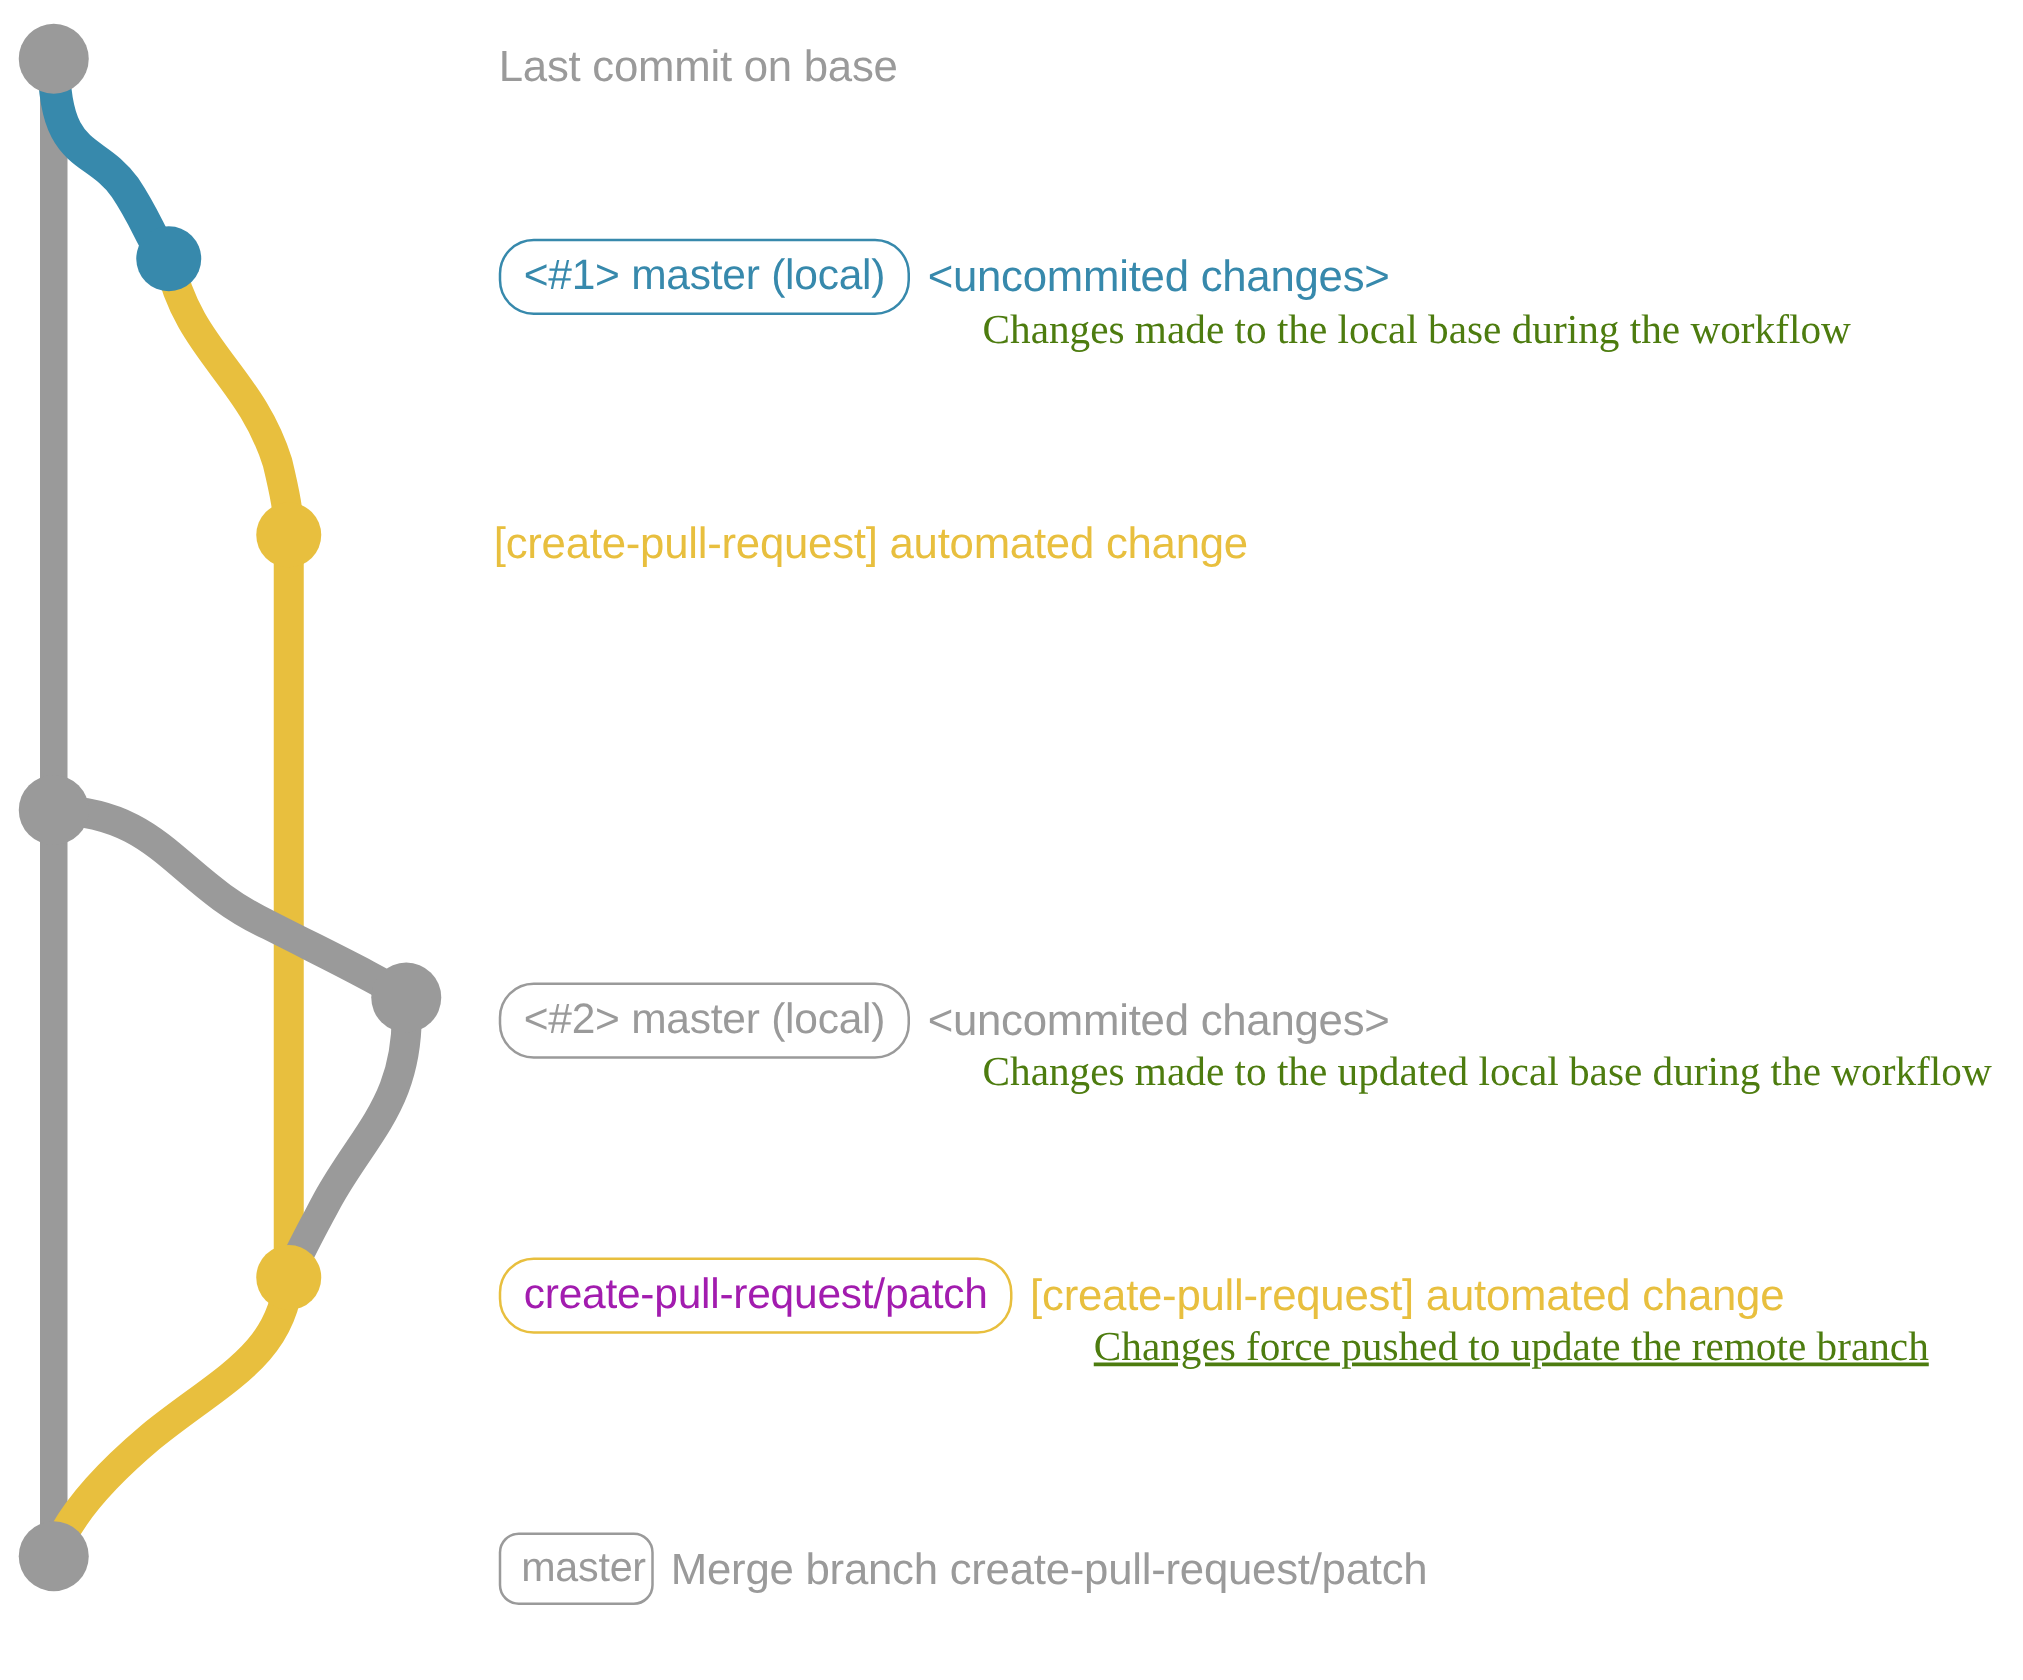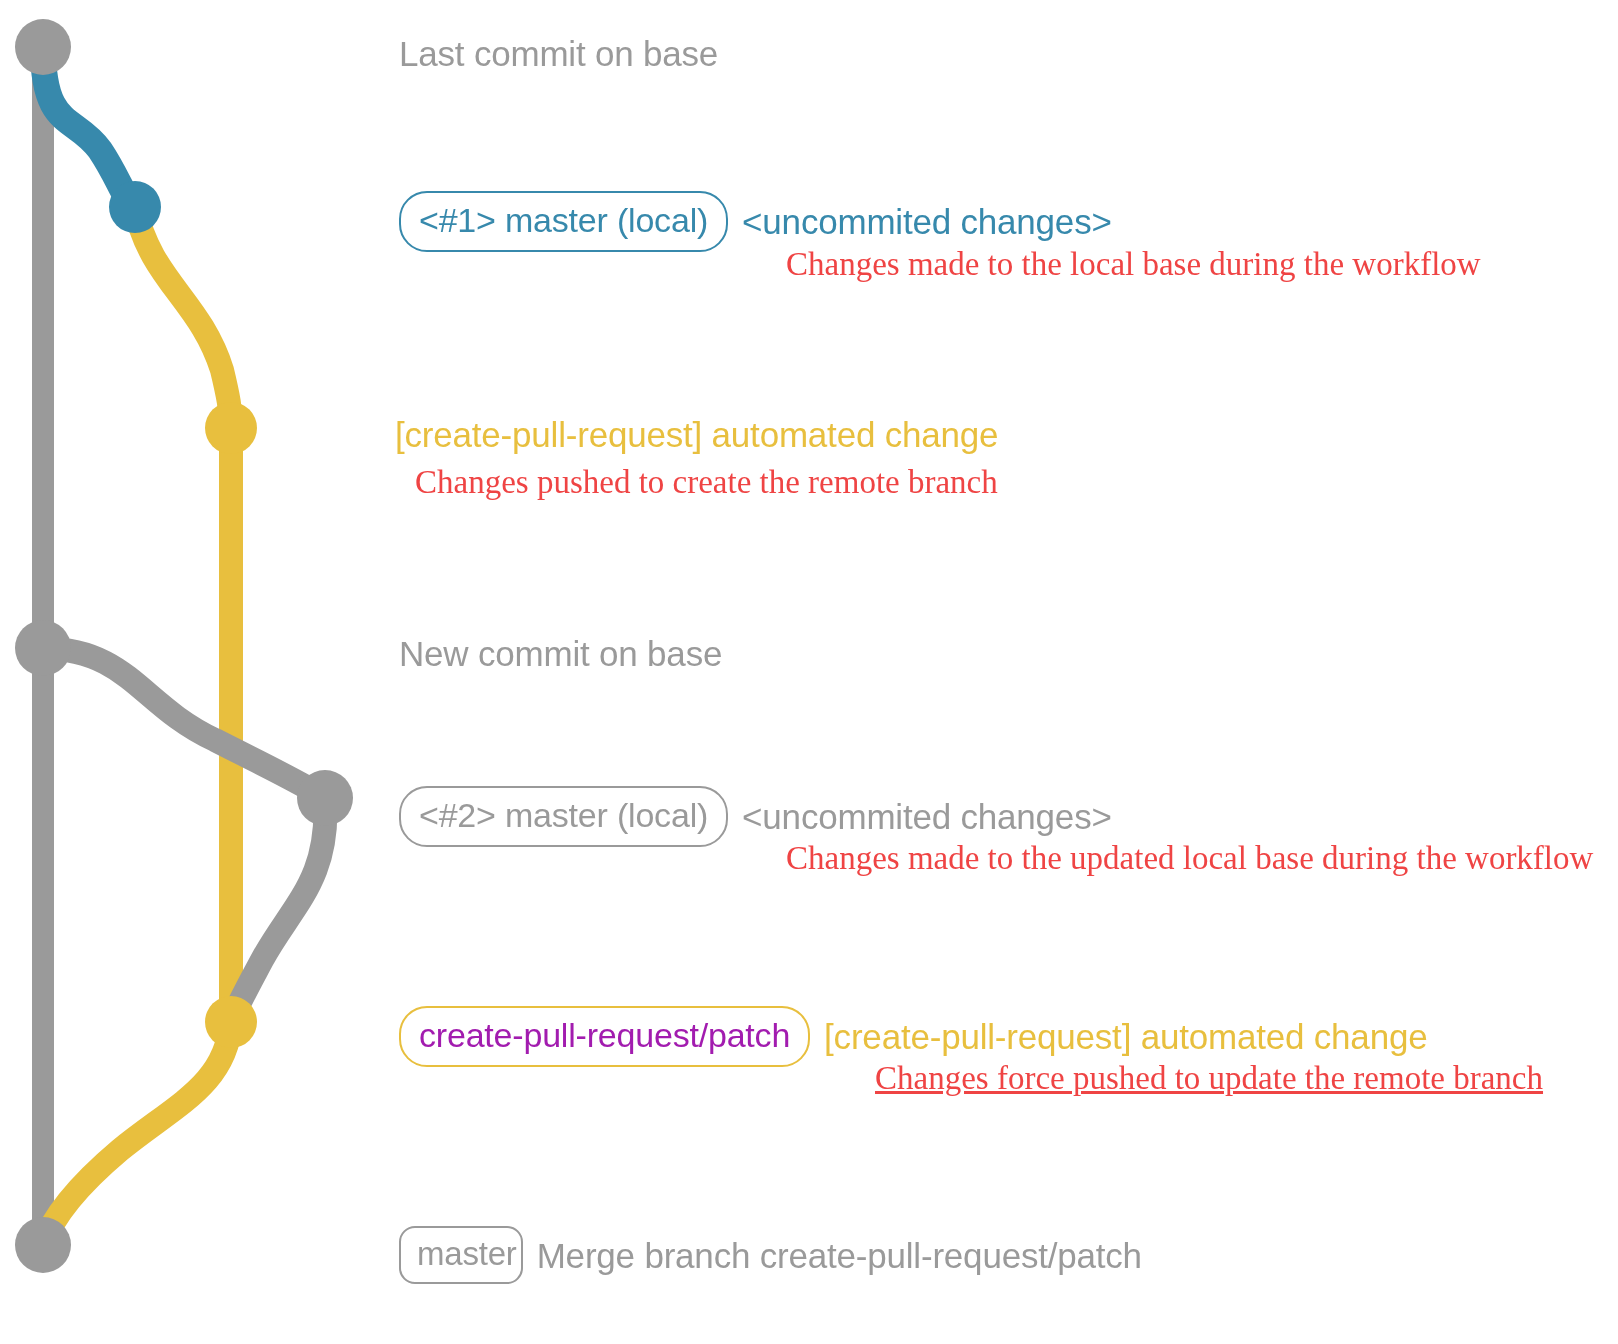--- a/index.html
+++ b/index.html
@@ -71,21 +71,21 @@
   .badge.yellow { border-color: #e8bf3e; color: #a21caf; }
   .badge.grey   { border-color: #9a9a9a; color: #9a9a9a; }
   .badge.small  { font-size: 33px; border-radius: 16px; padding: 9px 4px 12px 16px; }
 
   
   .annotation {
     position: absolute;
     font-family: "Liberation Serif", serif;
     font-size: 33px;
     font-weight: 400;
-    color: #ef4444;
+    color: #4d7c0f;
     line-height: 1;
     white-space: nowrap;
   }
 </style>
 </head>
 <body>
 
 <svg id="graph-canvas" viewBox="0 0 1618 1344" width="1618" height="1344" xmlns="http://www.w3.org/2000/svg" aria-hidden="true">
 
   <path d="M 43 40 L 43 1250" stroke="#9a9a9a" stroke-width="22" fill="none" stroke-linecap="butt"></path>
@@ -119,25 +119,21 @@
 
   <div class="row" style="left:399px; top:187px;">
     <span class="badge blue">&lt;#1&gt; master (local)</span>
     <span class="subject blue">&lt;uncommited changes&gt;</span>
   </div>
   <div class="annotation" style="left:786px; top:244px;">Changes made to the local base during the workflow</div>
 
   <div class="row" style="left:395px; top:413px;">
     <span class="subject yellow">[create-pull-request] automated change</span>
   </div>
-  <div class="annotation" style="left:415px; top:462px;">Changes pushed to create the remote branch</div>
 
-  <div class="row" style="left:399px; top:632px;">
-    <span class="subject grey">New commit on base</span>
-  </div>
 
   <div class="row" style="left:399px; top:782px;text-align:center;">
     <span class="badge grey">&lt;#2&gt; master (local)</span>
     <span class="subject grey">&lt;uncommited changes&gt;</span>
   </div>
   <div class="annotation" style="left:786px; top:838px;">Changes made to the updated local base during the workflow</div>
 
   <div class="row" style="left:399px; top:1002px;">
     <span class="badge yellow">create-pull-request/patch</span>
     <span class="subject yellow">[create-pull-request] automated change</span>

